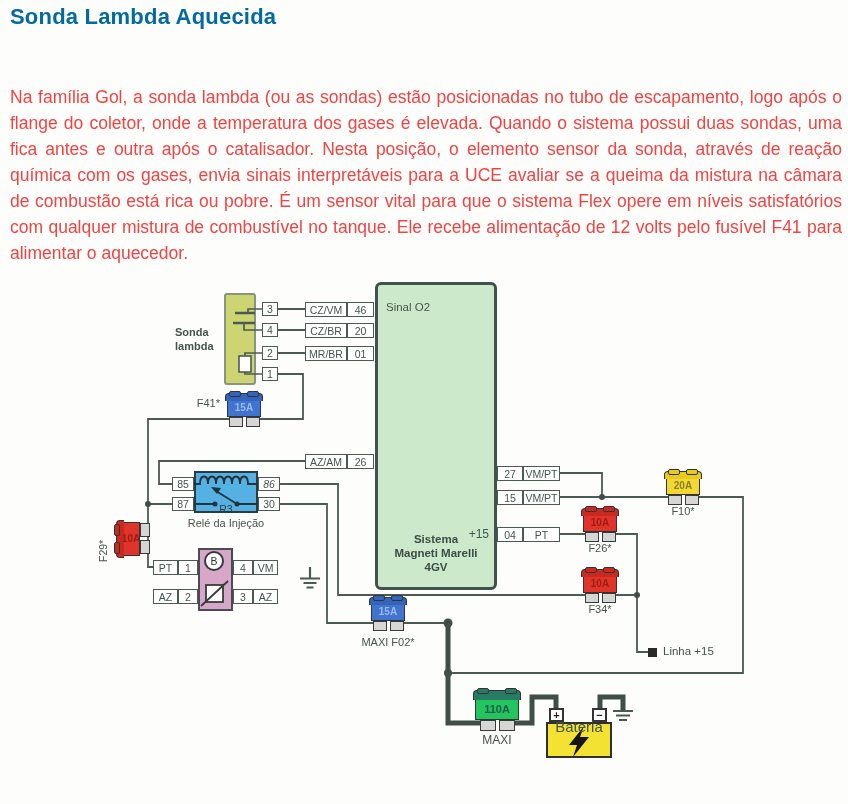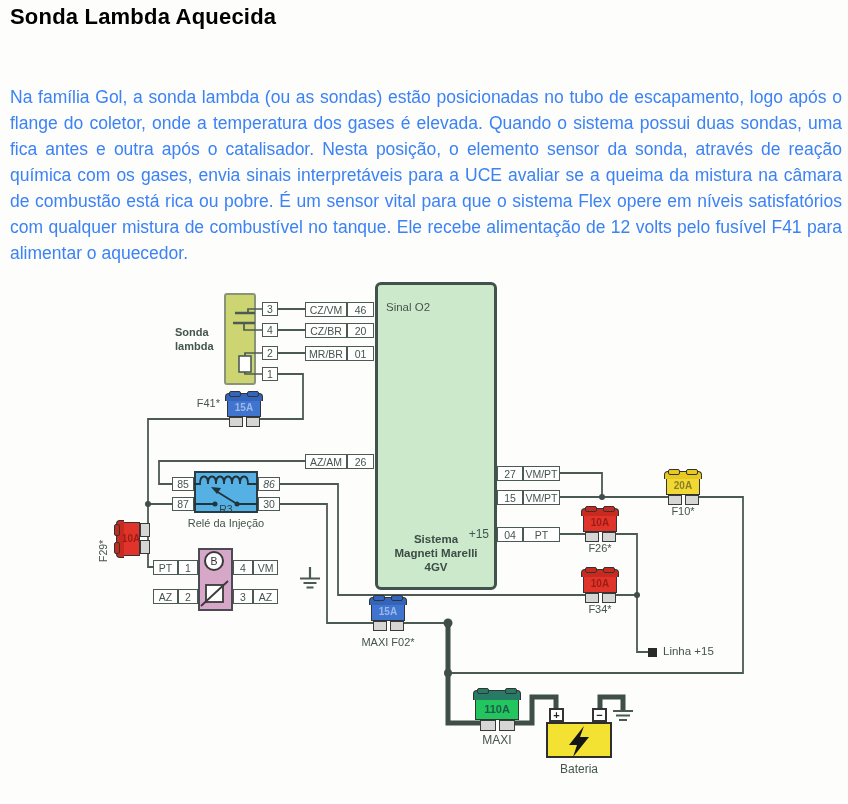--- a/index.html
+++ b/index.html
@@ -1,20 +1,20 @@
 <!DOCTYPE html>
 <html><head>
 <meta charset="utf-8">
 <style>
   html,body { margin:0; padding:0; }
   body { width:848px; height:804px; position:relative; background:#fdfdfb;
          font-family:"Liberation Sans", sans-serif; overflow:hidden; color:#3f4e4c; }
   .abs { position:absolute; box-sizing:border-box; }
-  .title { left:10px; top:4px; width:600px; font-size:22px; font-weight:bold; color:#000000; letter-spacing:0.2px; }
-  .para { left:10px; top:84px; width:832px; font-size:17.5px; line-height:26px; text-align:justify; color:#3b82f6; }
+  .title { left:10px; top:4px; width:600px; font-size:22px; font-weight:bold; color:#0369a1; letter-spacing:0.2px; }
+  .para { left:10px; top:84px; width:832px; font-size:17.5px; line-height:26px; text-align:justify; color:#ef4444; }
   svg.overlay { position:absolute; left:0; top:0; width:848px; height:804px; }
   
   .ecu { left:375px; top:282px; width:122px; height:308px; background:#cde9cc; border:3px solid #41514b; border-radius:6px; }
   .sonda { left:224px; top:293px; width:32px; height:92px; background:#cdd572; border:2px solid #8a9478; border-radius:3px; }
   .relay { left:194px; top:471px; width:64px; height:42px; background:#55b1e4; border:2px solid #2b3b42; }
   .pinkbox { left:198px; top:548px; width:35px; height:63px; background:#d7a7c7; border:2px solid #4b4b55; }
   .battery { left:546px; top:722px; width:66px; height:36px; background:#f4e233; border:2.5px solid #2f2f2f; }
   .post { width:15px; height:14px; background:#fff; border:2px solid #333; font-size:11px; font-weight:bold;
           display:flex; align-items:center; justify-content:center; color:#222; }
   .bcircle { left:204px; top:551px; width:20px; height:20px; background:#fff; border:2px solid #3a3a3a; border-radius:50%;
@@ -252,15 +252,15 @@
   <div class="fbody"><span class="rr">110A</span></div>
   <div class="fterms">
       <b></b>
       <b></b>
     </div>
 </div>
 <div class="abs dlabel center" style="left:472px; top:733px; width:50px; font-size:12px;">MAXI</div>
 
 <div class="abs post" style="left:549px; top:708px;">+</div>
 <div class="abs post" style="left:592px; top:708px;">−</div>
-<div class="abs dlabel center" style="left:536px; top:762px; width:86px; font-size:12px;">Bateria</div>
+<div class="abs dlabel center" style="left:536px; top:718px; width:86px; font-size:15px;">Bateria</div>
 
 <div class="abs dlabel" style="left:663px; top:645px; font-size:11.5px;">Linha +15</div>
 
 </body></html>

